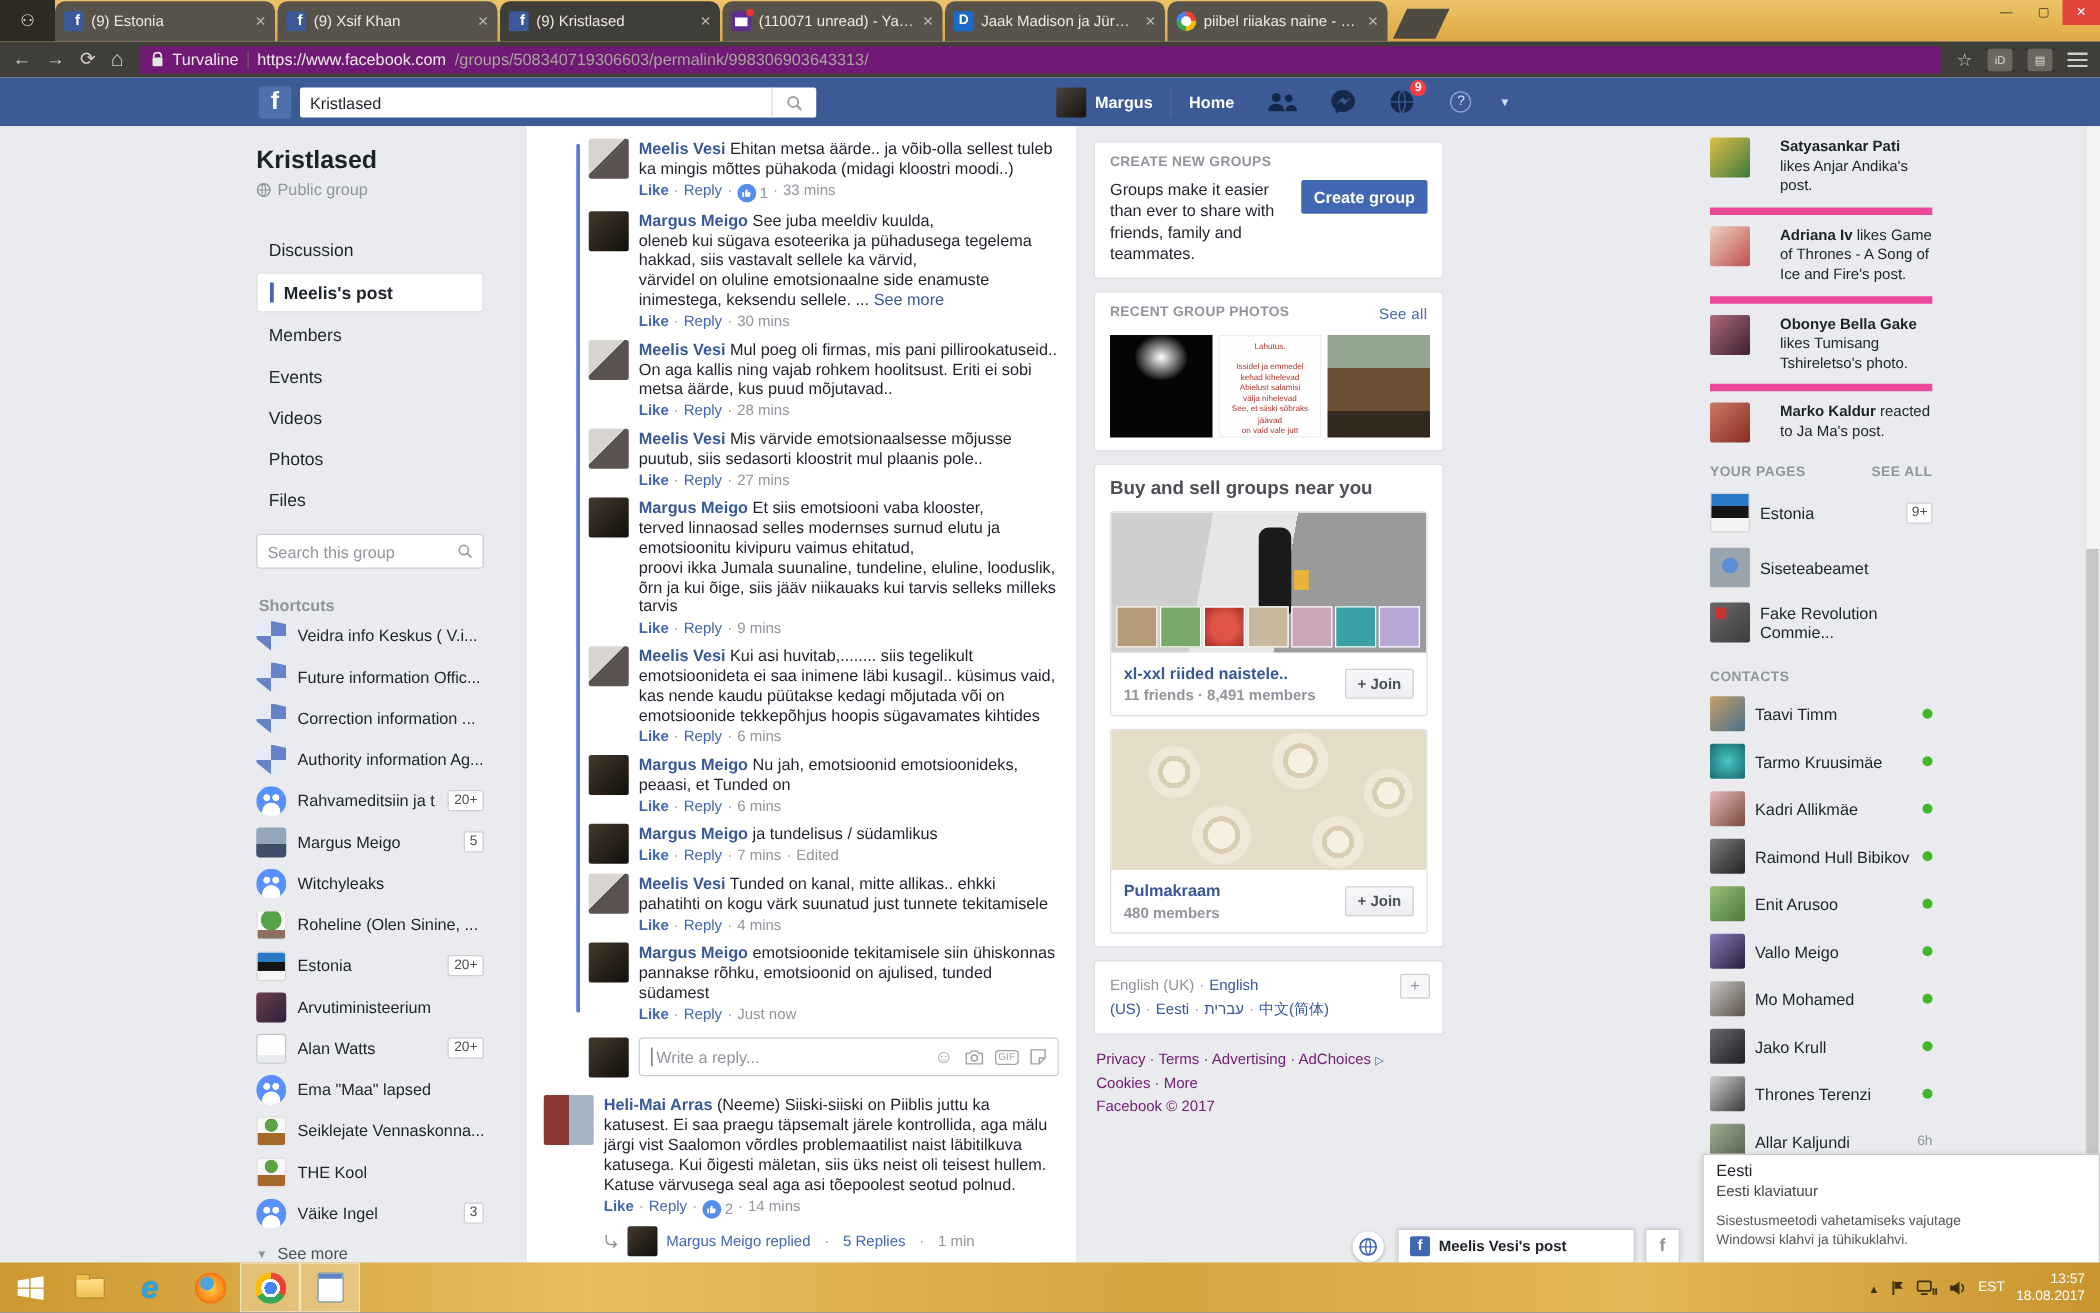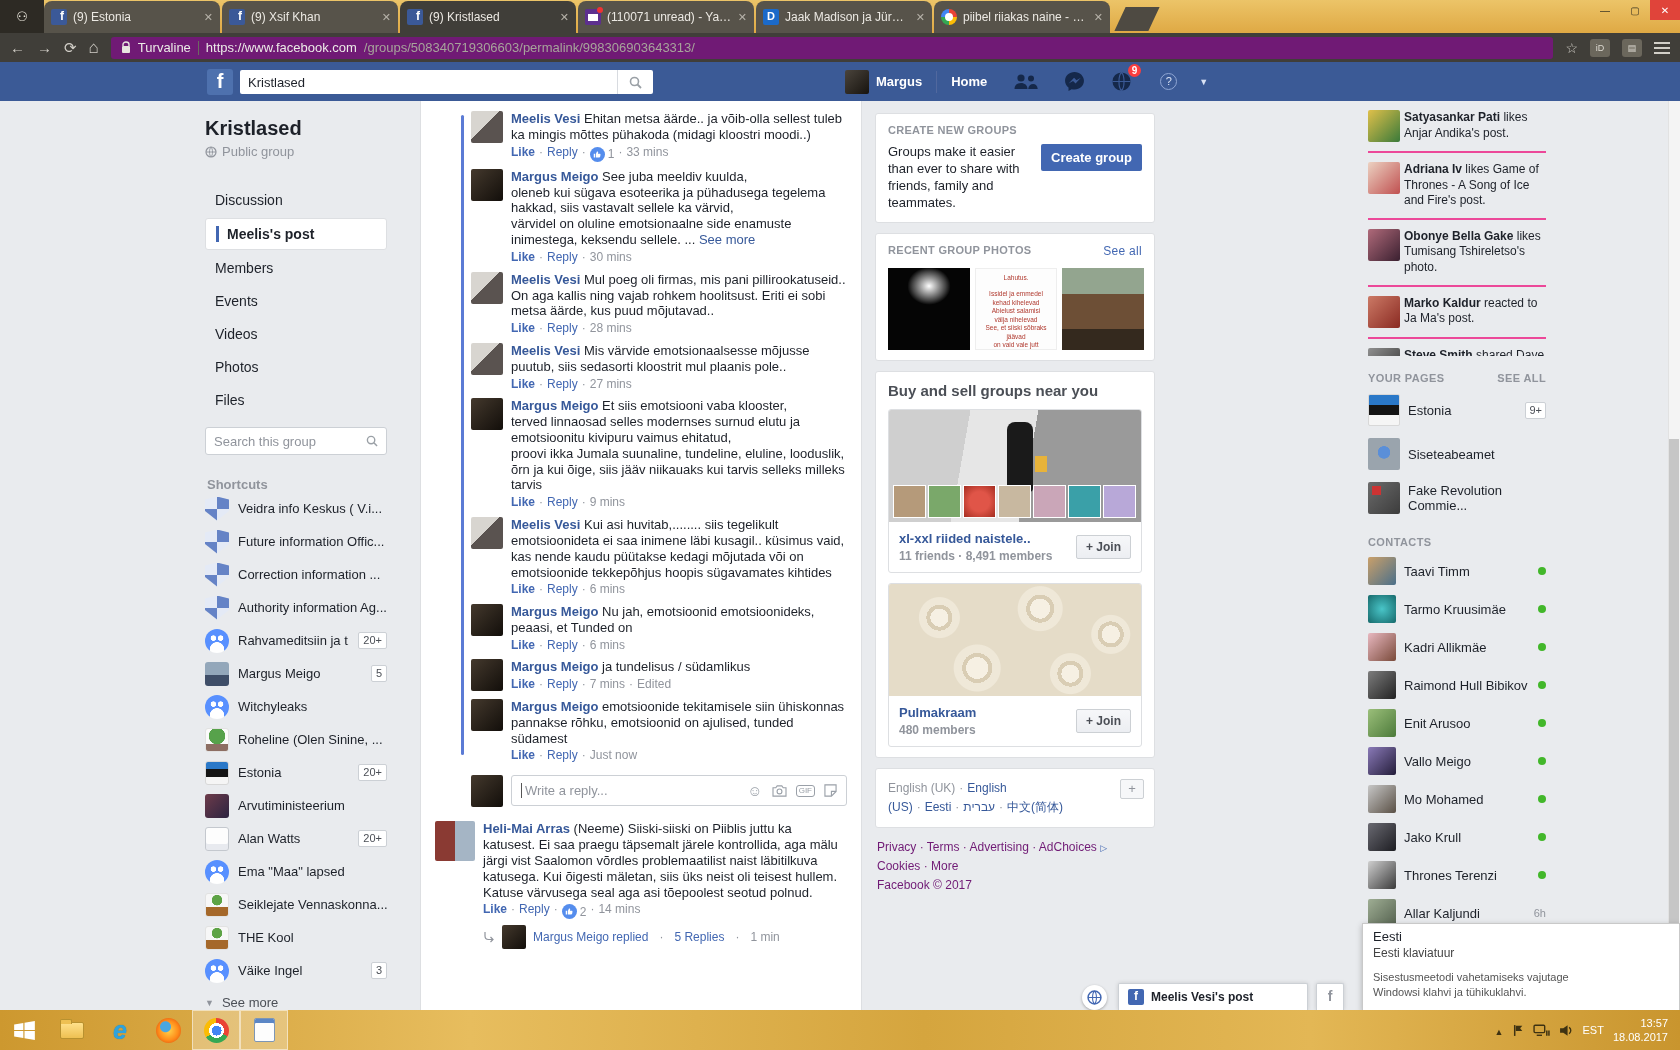--- a/index.html
+++ b/index.html
@@ -165,21 +165,21 @@
   .langcard{font-size:12px;color:#90949c;line-height:1.6;position:relative;padding-right:36px;}
   .langcard .ll{color:#365899;}
   .plusbtn{position:absolute;right:10px;top:10px;width:24px;height:20px;border:1px solid #ccd0d4;border-radius:2px;background:#f6f7f9;color:#90949c;text-align:center;line-height:18px;font-size:13px;}
   .ftr{font-size:12px;color:#701a75;line-height:1.6;padding:0 2px;}
   .adtri{font-size:9px;color:#4267b2;}
   .adtri::before{content:"▷";}
 
   
   .rail{position:absolute;left:1368px;top:0;width:178px;}
   .ticker{height:255px;overflow:hidden;}
-  .trow{display:flex;gap:4px;padding:9px 0;border-bottom:2px solid #ec4899;font-size:12px;color:#1d2129;line-height:1.3;}
+  .trow{display:flex;gap:24px;padding:9px 0;border-bottom:6px solid #ec4899;font-size:12px;color:#1d2129;line-height:1.3;}
   .trow .tav{width:32px;height:32px;border-radius:2px;flex:none;}
   .tav.t1{background:linear-gradient(135deg,#e0c04a,#3a7a3a);}
   .tav.t2{background:linear-gradient(135deg,#ecd2c2,#c05050);}
   .tav.t3{background:linear-gradient(135deg,#b06a7a,#3a2030);}
   .tav.t4{background:linear-gradient(135deg,#cc7a66,#8a2a22);}
   .tav.t5{background:linear-gradient(135deg,#909090,#303030);}
   .railhead{display:flex;margin:16px 0 4px;color:#90949c;font-weight:bold;font-size:11px;letter-spacing:.4px;}
   .railhead .sa{margin-left:auto;color:#90949c;font-weight:bold;}
   .prow{display:flex;align-items:center;gap:8px;padding:6px 0;font-size:13px;color:#1d2129;}
   .picon{width:32px;height:32px;border-radius:2px;flex:none;}
@@ -491,20 +491,24 @@
         <div class="reply">
             <span class="av av32 margus"></span>
             <div class="rbody"><span class="nm">Margus Meigo</span> <span class="rtext">Nu jah, emotsioonid emotsioonideks, peaasi, et Tunded on</span><div class="meta"><span class="ml b">Like</span><i class="d"></i><span class="ml">Reply</span><i class="d"></i><span>6 mins</span></div></div>
           </div>
 
         <div class="reply">
             <span class="av av32 margus"></span>
             <div class="rbody"><span class="nm">Margus Meigo</span> <span class="rtext">ja tundelisus / südamlikus</span><div class="meta"><span class="ml b">Like</span><i class="d"></i><span class="ml">Reply</span><i class="d"></i><span>7 mins</span><i class="d"></i><span>Edited</span></div></div>
           </div>
 
+        <div class="reply">
+            <span class="av av32 meelis"></span>
+            <div class="rbody"><span class="nm">Meelis Vesi</span> <span class="rtext">Tunded on kanal, mitte allikas.. ehkki pahatihti on kogu värk suunatud just tunnete tekitamisele</span><div class="meta"><span class="ml b">Like</span><i class="d"></i><span class="ml">Reply</span><i class="d"></i><span>4 mins</span></div></div>
+          </div>
 
         <div class="reply">
             <span class="av av32 margus"></span>
             <div class="rbody"><span class="nm">Margus Meigo</span> <span class="rtext">emotsioonide tekitamisele siin ühiskonnas pannakse rõhku, emotsioonid on ajulised, tunded südamest</span><div class="meta"><span class="ml b">Like</span><i class="d"></i><span class="ml">Reply</span><i class="d"></i><span>Just now</span></div></div>
           </div>
 
         <div class="inrow">
           <span class="av av32 margus"></span>
           <div class="inputbox">
             <span class="caret1"></span>

